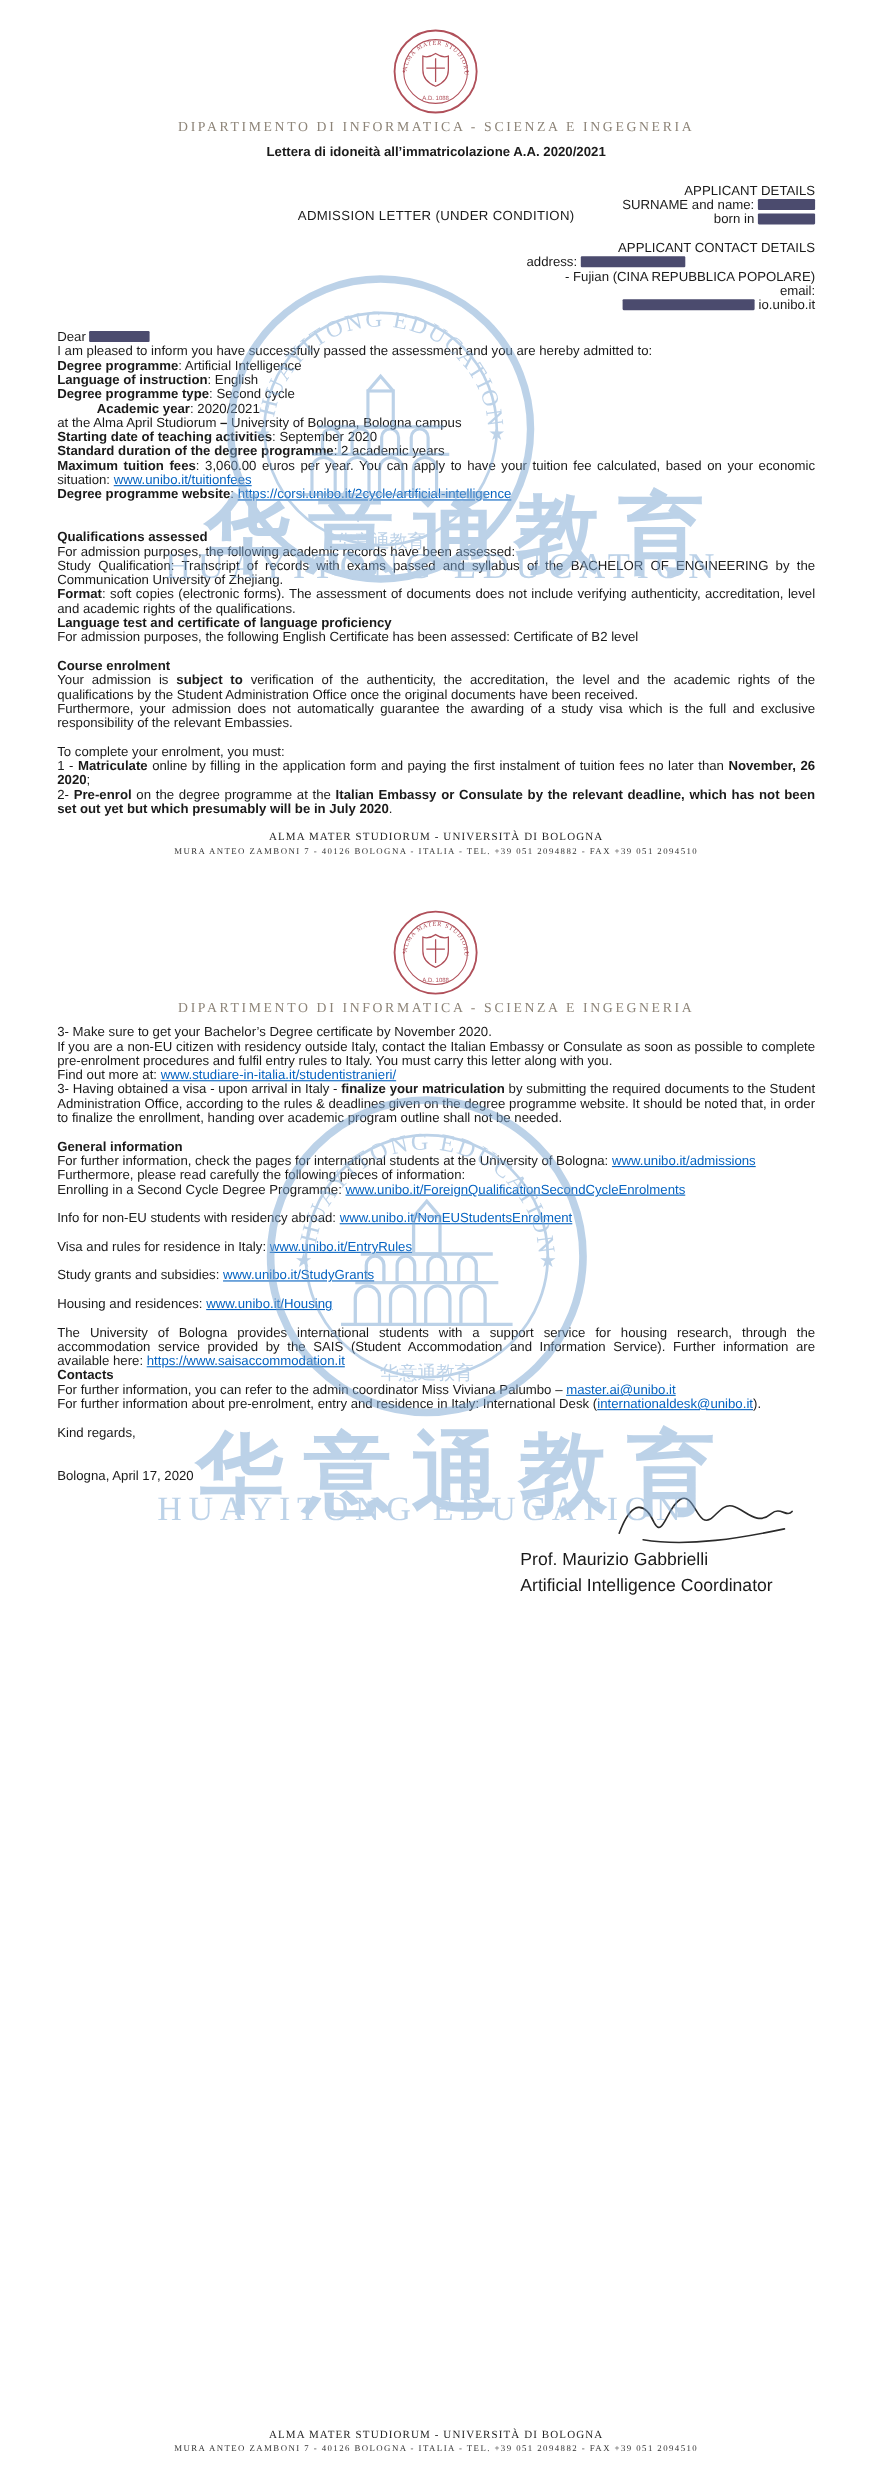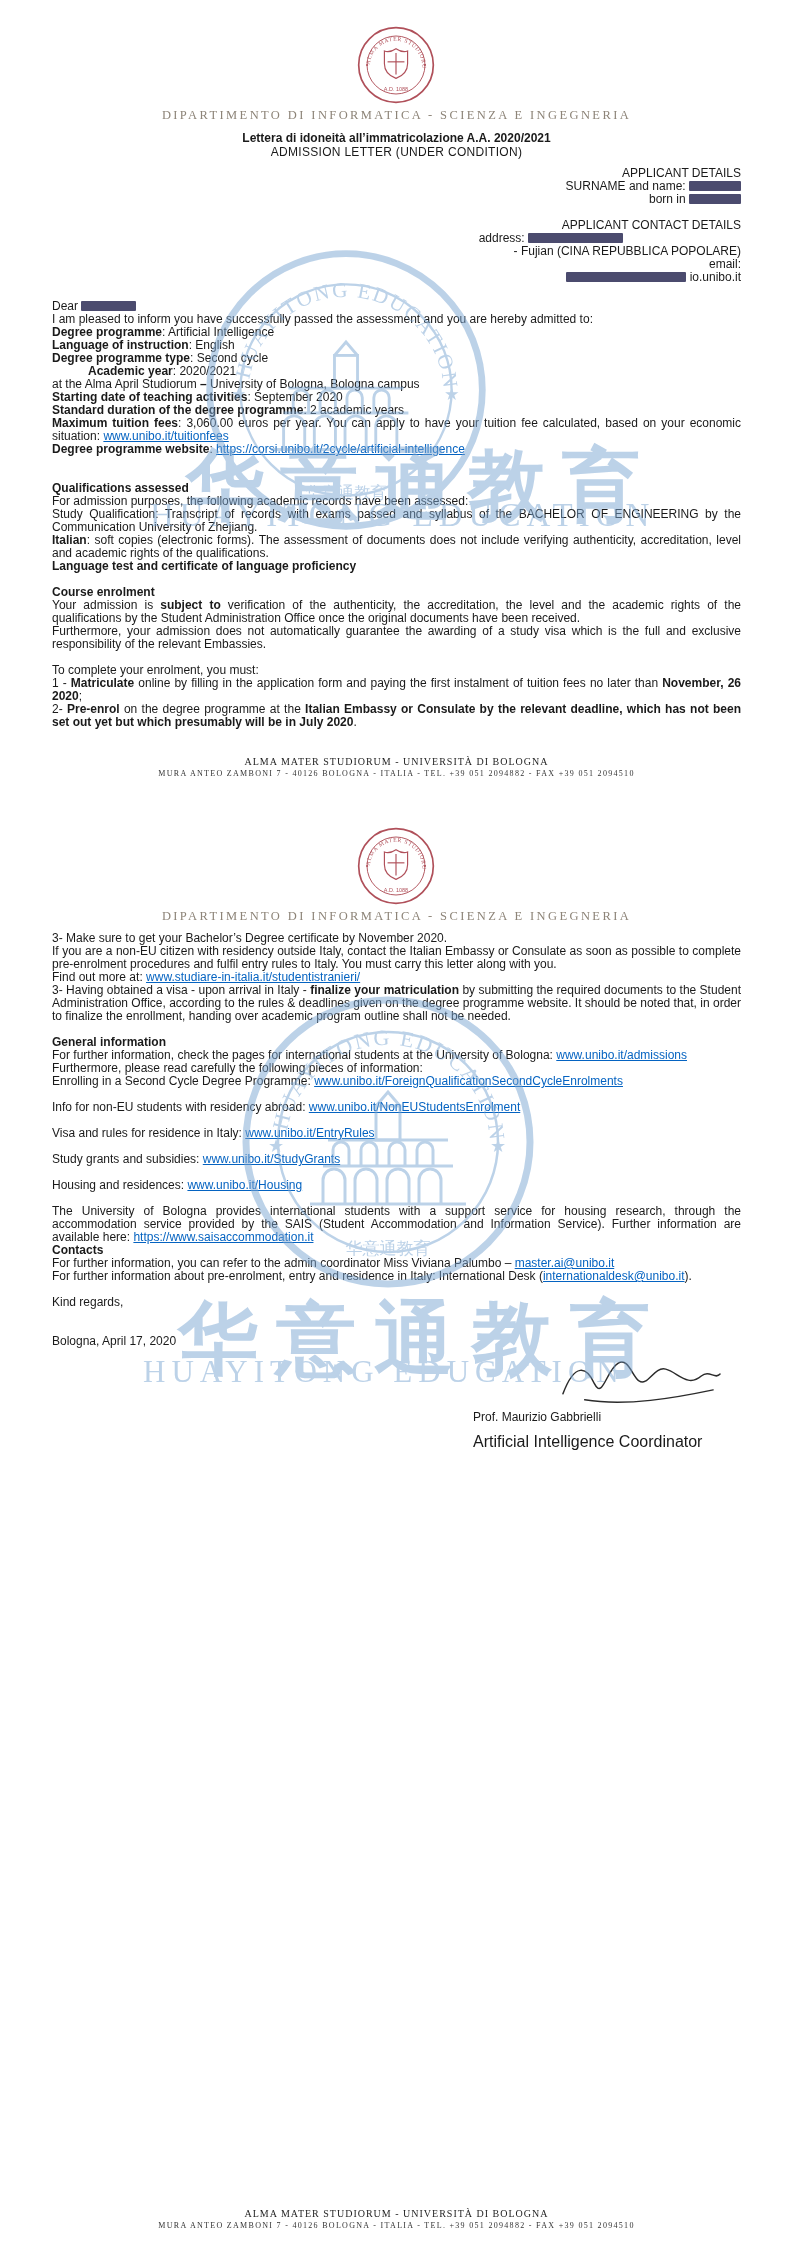--- a/index.html
+++ b/index.html
@@ -12,32 +12,32 @@
   .al-right{text-align:right;}
   .al-justify{text-align:justify;}
   .redact{display:inline-block;height:10px;background:var(--redaction,#4b4b6e);border-radius:1px;vertical-align:-1px;}
   a.lnk{color:var(--link,#0563c1);text-decoration:underline;cursor:pointer;}
 
   
   .seal{position:absolute;left:357px;width:78px;height:78px;color:var(--seal,#b0505a);}
   .dept{position:absolute;left:0;width:100%;text-align:center;font-family:"Liberation Serif",serif;
         color:var(--deptgray,#8d8478);font-size:12.5px;letter-spacing:2.4px;}
   .title-it{position:absolute;left:0;width:100%;text-align:center;font-weight:700;font-size:12px;}
-  .title-en{position:absolute;left:0;width:100%;text-align:center;font-size:12px;letter-spacing:.3px;}
+  .title-en{position:absolute;left:0;width:100%;text-align:center;font-size:12px;letter-spacing:.3px;margin-top:44px;}
 
   .applicant{position:absolute;left:52px;right:52px;}
   .bodyflow{position:absolute;left:52px;width:689px;}
 
   .footer{position:absolute;left:0;width:100%;text-align:center;font-family:"Liberation Serif",serif;color:#1f1f1f;}
   .footer .f1{font-size:10px;letter-spacing:1px;}
   .footer .f2{font-size:8px;letter-spacing:1.3px;margin-top:2px;color:#333;}
 
   
   .sig-svg{position:absolute;left:557px;top:1350px;width:168px;height:60px;}
-  .sig-name{position:absolute;left:473px;top:1410px;font-size:12px;}
+  .sig-name{position:absolute;left:473px;top:1410px;font-size:16px;}
   .sig-title{position:absolute;left:473px;top:1433px;font-size:16px;}
 
   
   .wm-layer{position:absolute;left:0;top:0;width:100%;height:100%;pointer-events:none;
             color:var(--watermark,#7ba6d2);opacity:.5;z-index:5;}
   .wm{position:absolute;white-space:nowrap;color:inherit;}
   .wm-cn{font-weight:700;font-family:"DejaVu Sans",sans-serif;}
   .wm-en{font-family:"Liberation Serif",serif;}
   .wm-stamp{position:absolute;}
 </style>
@@ -93,22 +93,23 @@
       <div class="line"><span>at the Alma April Studiorum </span><span style="font-weight: 700;">–</span><span> University of Bologna, Bologna campus</span></div>
       <div class="line"><span style="font-weight: 700;">Starting date of teaching activities</span><span>: September 2020</span></div>
       <div class="line"><span style="font-weight: 700;">Standard duration of the degree programme</span><span>: 2 academic years</span></div>
       <div class="line al-justify"><span style="font-weight: 700;">Maximum tuition fees</span><span>: 3,060.00 euros per year. You can apply to have your tuition fee calculated, based on your economic situation: </span><a class="lnk" href="#">www.unibo.it/tuitionfees</a></div>
       <div class="line"><span style="font-weight: 700;">Degree programme website</span><span>: </span><a class="lnk" href="#">https://corsi.unibo.it/2cycle/artificial-intelligence</a></div>
       <div class="line">&nbsp;</div>
       <div class="line">&nbsp;</div>
       <div class="line"><span style="font-weight: 700;">Qualifications assessed</span></div>
       <div class="line"><span>For admission purposes, the following academic records have been assessed:</span></div>
       <div class="line al-justify"><span>Study Qualification: Transcript of records with exams passed and syllabus of the BACHELOR OF ENGINEERING by the Communication University of Zhejiang.</span></div>
-      <div class="line al-justify"><span style="font-weight: 700;">Italian</span><span>: soft copies (electronic forms). The assessment of documents does not include verifying authenticity, accreditation, level and academic rights of the qualifications.</span></div>
+      <div class="line al-justify"><span style="font-weight: 700;">Format</span><span>: soft copies (electronic forms). The assessment of documents does not include verifying authenticity, accreditation, level and academic rights of the qualifications.</span></div>
       <div class="line"><span style="font-weight: 700;">Language test and certificate of language proficiency</span></div>
+      <div class="line"><span>For admission purposes, the following English Certificate has been assessed: Certificate of B2 level</span></div>
       <div class="line">&nbsp;</div>
       <div class="line"><span style="font-weight: 700;">Course enrolment</span></div>
       <div class="line al-justify"><span>Your admission is </span><span style="font-weight: 700;">subject to</span><span> verification of the authenticity, the accreditation, the level and the academic rights of the qualifications by the Student Administration Office once the original documents have been received.</span></div>
       <div class="line al-justify"><span>Furthermore, your admission does not automatically guarantee the awarding of a study visa which is the full and exclusive responsibility of the relevant Embassies.</span></div>
       <div class="line">&nbsp;</div>
       <div class="line"><span>To complete your enrolment, you must:</span></div>
       <div class="line al-justify"><span>1 - </span><span style="font-weight: 700;">Matriculate</span><span> online by filling in the application form and paying the first instalment of tuition fees no later than </span><span style="font-weight: 700;">November, 26 2020</span><span>;</span></div>
       <div class="line al-justify"><span>2- </span><span style="font-weight: 700;">Pre-enrol</span><span> on the degree programme at the </span><span style="font-weight: 700;">Italian Embassy or Consulate by the relevant deadline, which has not been set out yet but which presumably will be in July 2020</span><span>.</span></div>
     </div>
 

